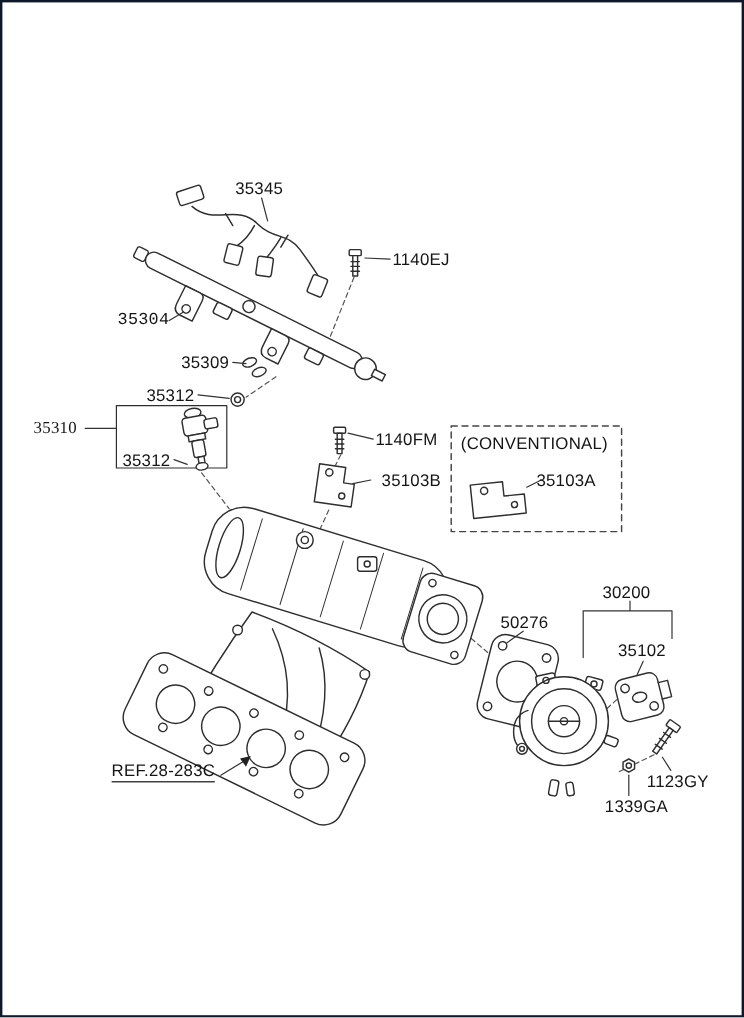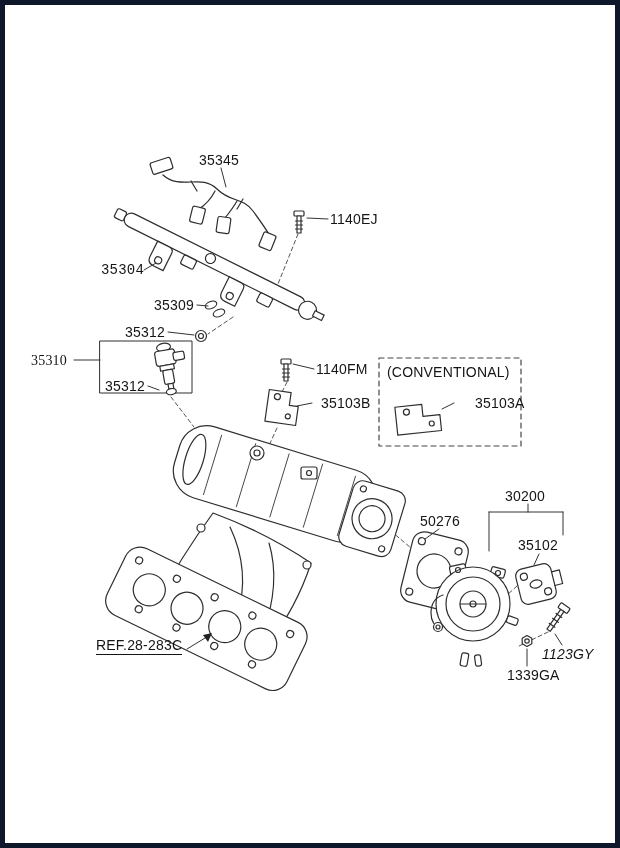--- a/index.html
+++ b/index.html
@@ -1,19 +1,19 @@
 <!DOCTYPE html>
 <html><head>
 <meta charset="utf-8">
 <style>
   * { margin:0; padding:0; box-sizing:border-box; }
   html,body { background:#fff; font-family:"Liberation Sans", sans-serif; }
   .stage {
     position:relative; width:620px; height:848px;
-    background:#fff; border:5px solid #0f172a; overflow:hidden;
+    background:#fff; border:2px solid #0f172a; overflow:hidden;
   }
   .stage svg { position:absolute; left:0; top:0; }
   .callout {
     position:absolute; font-size:14px; color:#151515;
     white-space:nowrap; line-height:1.1; letter-spacing:0.2px;
   }
   .callout.ref {
     border-bottom:1.2px solid #151515; padding-bottom:1px; cursor:pointer;
   }
 </style>
@@ -230,21 +230,21 @@
 <div class="callout" style="left:194px; top:148px;">35345</div>
 <div class="callout" style="left:325px; top:207px;">1140EJ</div>
 <div class="callout" style="left:96px;  top:258px;font-family:Liberation Mono, monospace;">35304</div>
 <div class="callout" style="left:149px; top:293px;">35309</div>
 <div class="callout" style="left:120px; top:320px;">35312</div>
 <div class="callout" style="left:26px;  top:348px;font-family:Liberation Serif, serif;">35310</div>
 <div class="callout" style="left:100px; top:374px;">35312</div>
 <div class="callout" style="left:311px; top:357px;">1140FM</div>
 <div class="callout" style="left:316px; top:391px;">35103B</div>
 <div class="callout" style="left:382px; top:360px;">(CONVENTIONAL)</div>
-<div class="callout" style="left:470px; top:391px;">35103A</div>
+<div class="callout" style="left:445px; top:391px;">35103A</div>
 <div class="callout" style="left:500px; top:484px;">30200</div>
 <div class="callout" style="left:415px; top:509px;">50276</div>
 <div class="callout" style="left:513px; top:533px;">35102</div>
-<div class="callout" style="left:537px; top:642px;font-style:italic;">1123GY</div>
+<div class="callout" style="left:537px; top:642px;">1123GY</div>
 <div class="callout" style="left:502px; top:663px;">1339GA</div>
 <div class="callout ref" style="left:91px; top:633px;">REF.28-283C</div>
 
 </div>
 
 </body></html>

